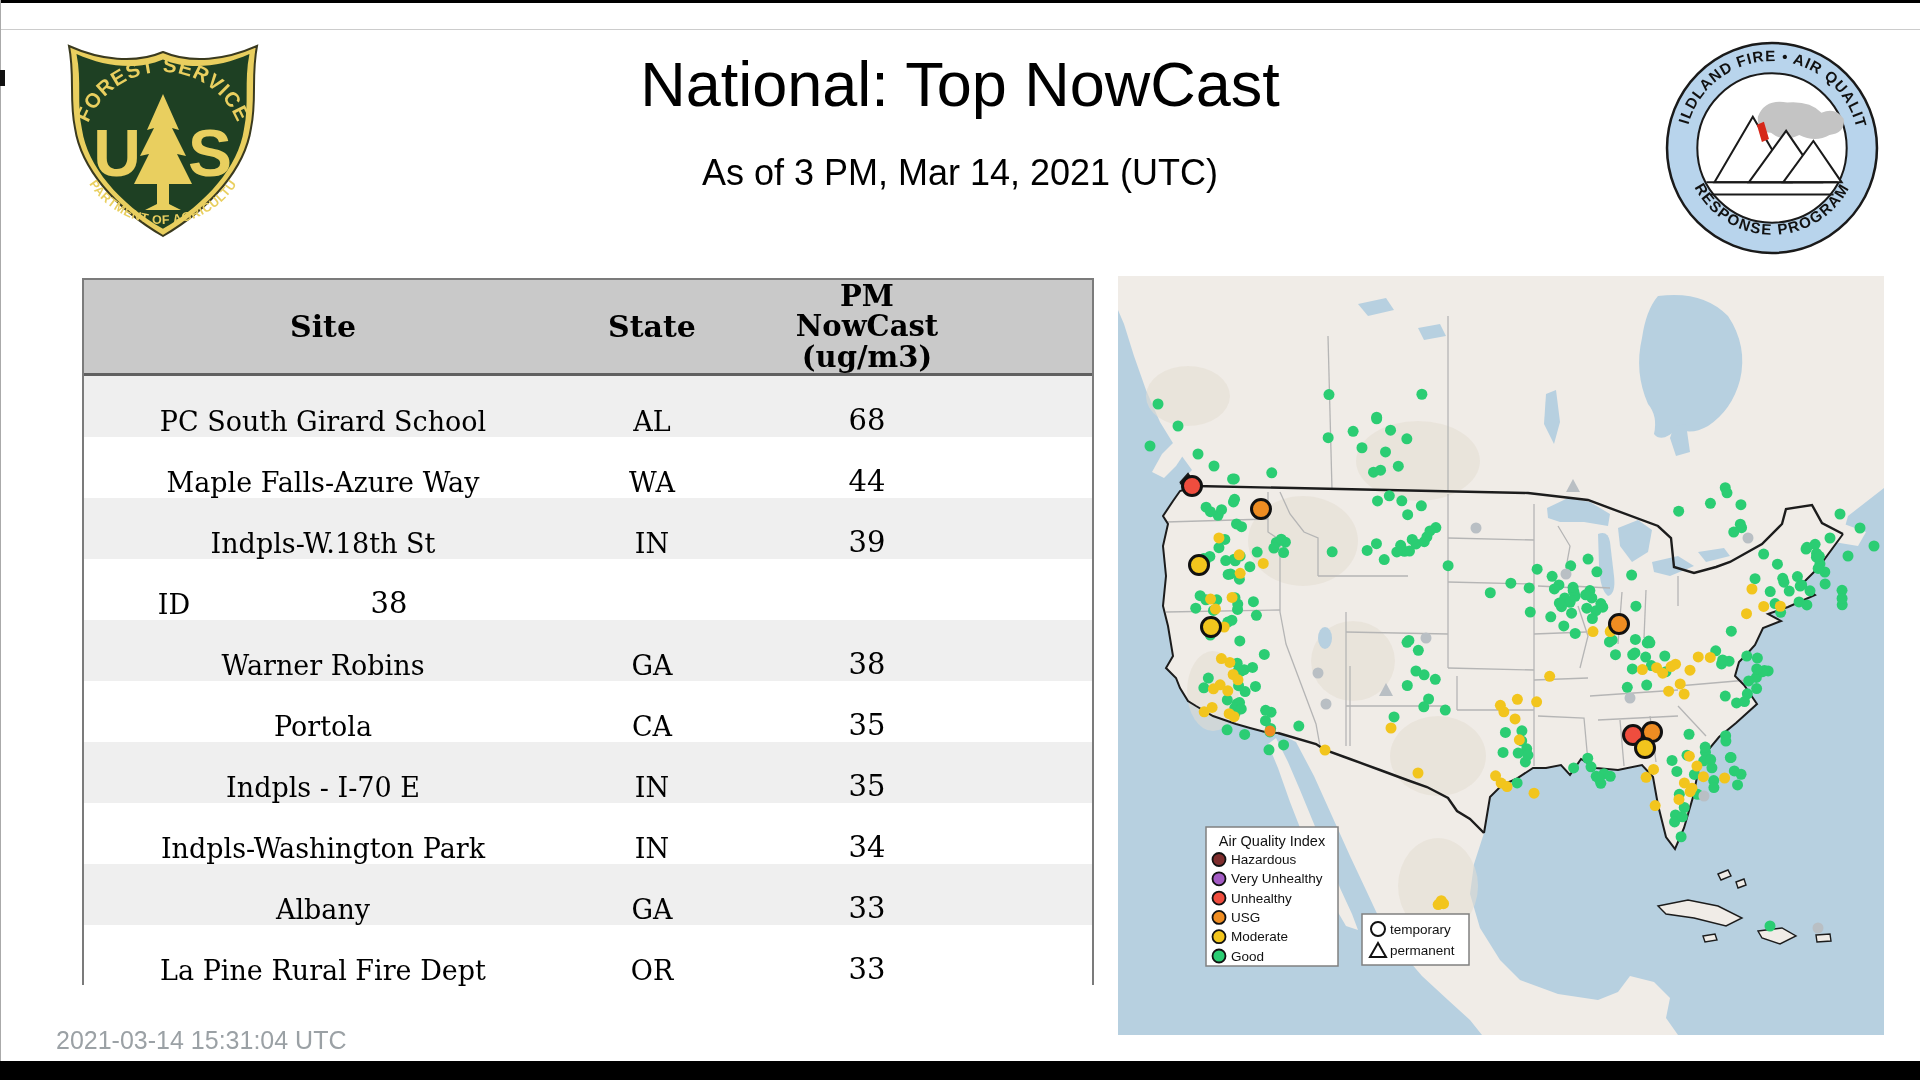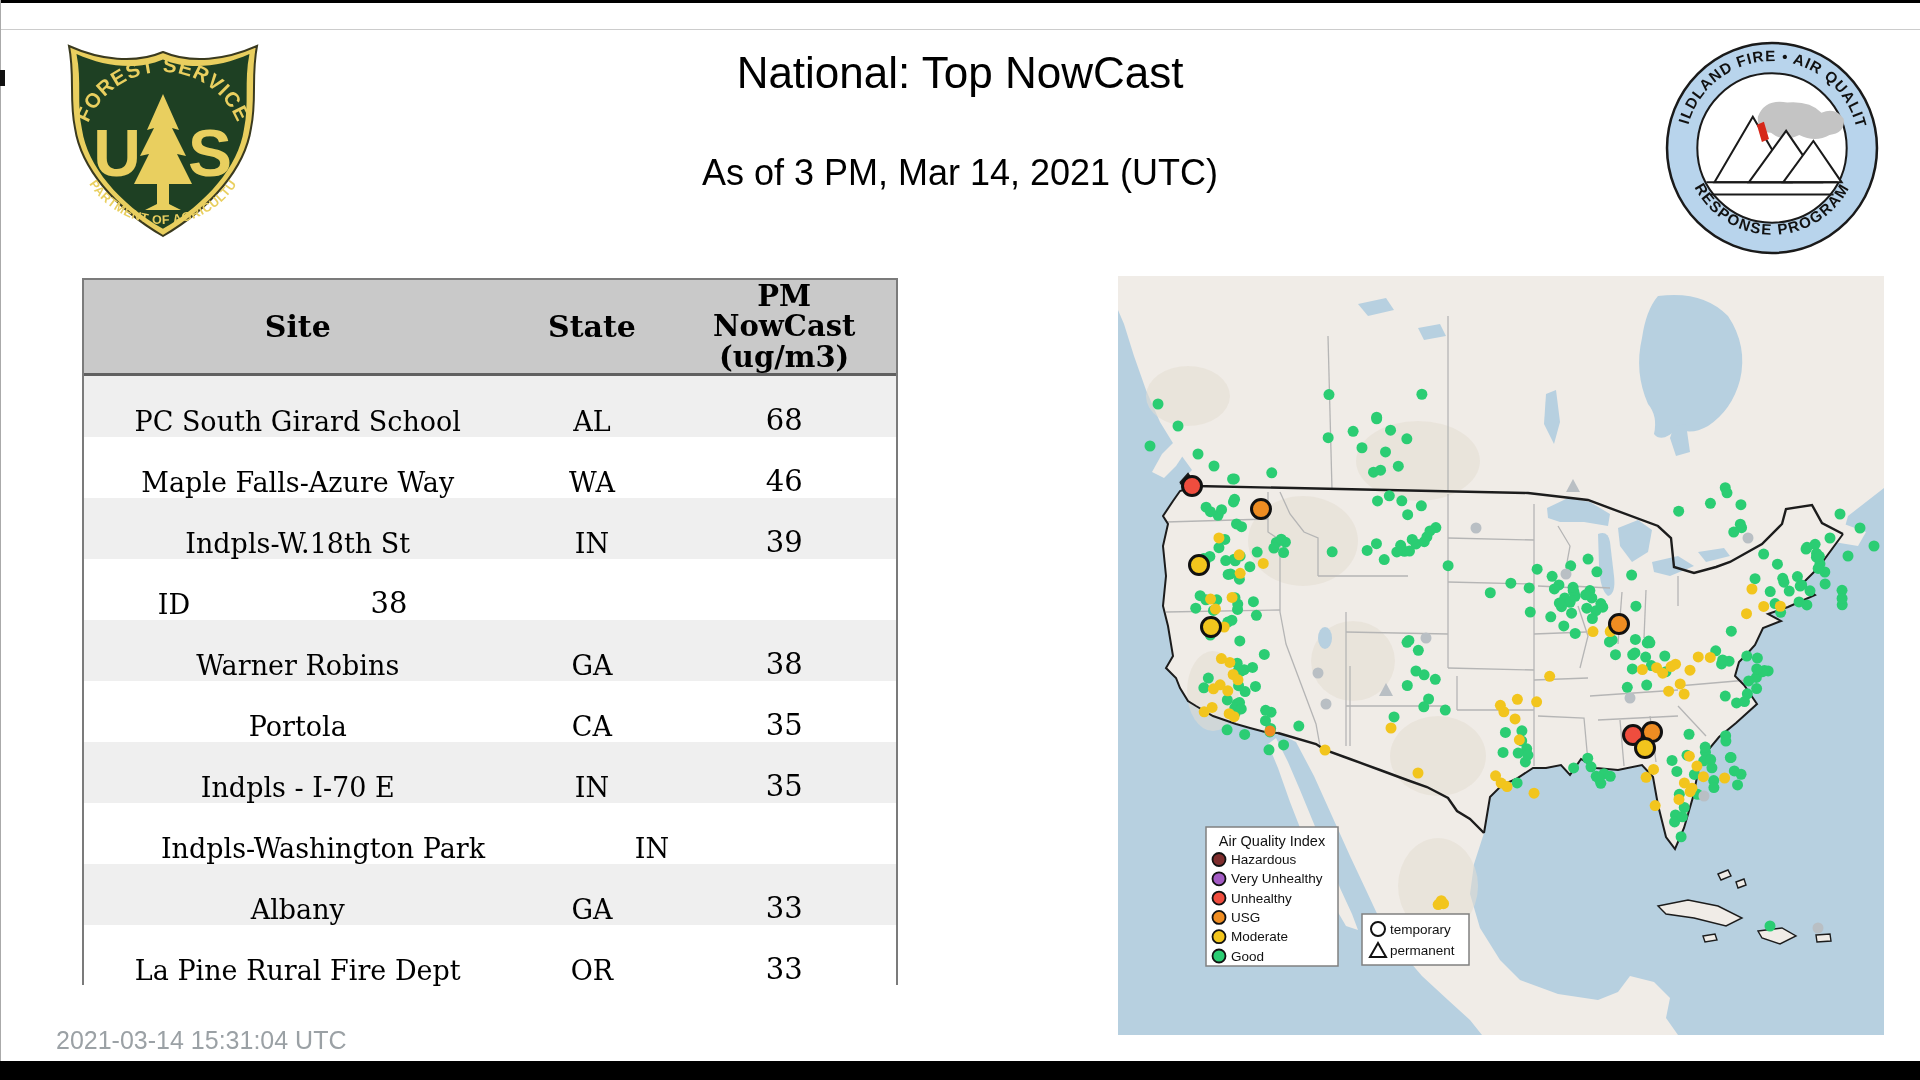--- a/index.html
+++ b/index.html
@@ -6,28 +6,28 @@
   .page{position:relative;width:1920px;height:1080px;background:#ffffff;
         font-family:"Liberation Sans",sans-serif;overflow:hidden;}
   .bar{position:absolute;left:0;width:1920px;background:#000;}
   .bar.top{top:0;height:3px;}
   .bar.bottom{top:1061px;height:19px;}
   .hairline{position:absolute;left:0;top:29px;width:1920px;height:1px;background:#cccccc;}
   .left-notch{position:absolute;left:0;top:70px;width:5px;height:16px;background:#111;}
   .left-edge{position:absolute;left:0;top:0;width:1px;height:1080px;background:#aaa;}
 
   .title{position:absolute;left:0;right:0;top:48px;text-align:center;
-         font-size:44px;color:#000;letter-spacing:0px;}
+         font-size:63px;color:#000;letter-spacing:0px;}
   .subtitle{position:absolute;left:0;right:0;top:152px;text-align:center;
          font-size:36px;color:#000;}
 
   .logo-usfs{position:absolute;left:60px;top:38px;width:206px;height:218px;}
   .logo-wfaqrp{position:absolute;left:1664px;top:40px;width:216px;height:216px;}
 
-  .table-wrap{position:absolute;left:82px;top:278px;width:816px;height:707px;
+  .table-wrap{position:absolute;left:82px;top:278px;width:1012px;height:707px;
         border:2px solid #7b7b7b;background:#fff;box-sizing:border-box;
         font-family:"DejaVu Serif","Liberation Serif",serif;}
   .thead{display:flex;height:96px;background:#c9c9c9;border-bottom:3px solid #606060;
         box-sizing:border-box;align-items:center;font-weight:bold;font-size:30px;}
   .th{text-align:center;white-space:pre-line;line-height:1.05;}
   .trow{display:flex;height:61px;align-items:flex-end;font-size:27px;}
   .trow:nth-child(odd){background:#efefef;}
   .trow:nth-child(even){background:#ffffff;}
   .c-site{width:478px;text-align:center;}
   .c-state{width:180px;text-align:center;}
@@ -103,21 +103,21 @@
       </div>
     <div id="table-body">
         <div class="trow">
           <div class="c-site">PC South Girard School</div>
           <div class="c-state">AL</div>
           <div class="c-val">68</div>
         </div>
         <div class="trow">
           <div class="c-site">Maple Falls-Azure Way</div>
           <div class="c-state">WA</div>
-          <div class="c-val">46</div>
+          <div class="c-val">44</div>
         </div>
         <div class="trow">
           <div class="c-site">Indpls-W.18th St</div>
           <div class="c-state">IN</div>
           <div class="c-val">39</div>
         </div>
         <div class="trow">
           <div class="c-state">ID</div>
           <div class="c-val">38</div>
         </div>
@@ -132,20 +132,21 @@
           <div class="c-val">35</div>
         </div>
         <div class="trow">
           <div class="c-site">Indpls - I-70 E</div>
           <div class="c-state">IN</div>
           <div class="c-val">35</div>
         </div>
         <div class="trow">
           <div class="c-site">Indpls-Washington Park</div>
           <div class="c-state">IN</div>
+          <div class="c-val">34</div>
         </div>
         <div class="trow">
           <div class="c-site">Albany</div>
           <div class="c-state">GA</div>
           <div class="c-val">33</div>
         </div>
         <div class="trow">
           <div class="c-site">La Pine Rural Fire Dept</div>
           <div class="c-state">OR</div>
           <div class="c-val">33</div>

